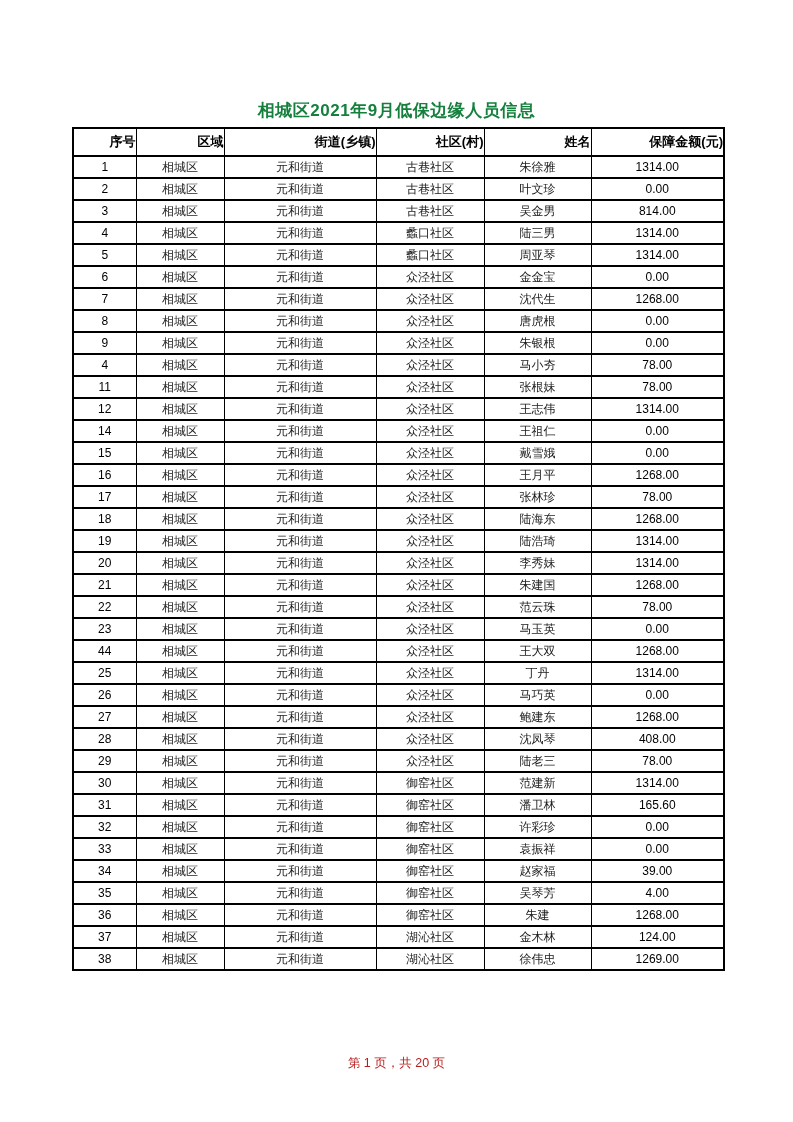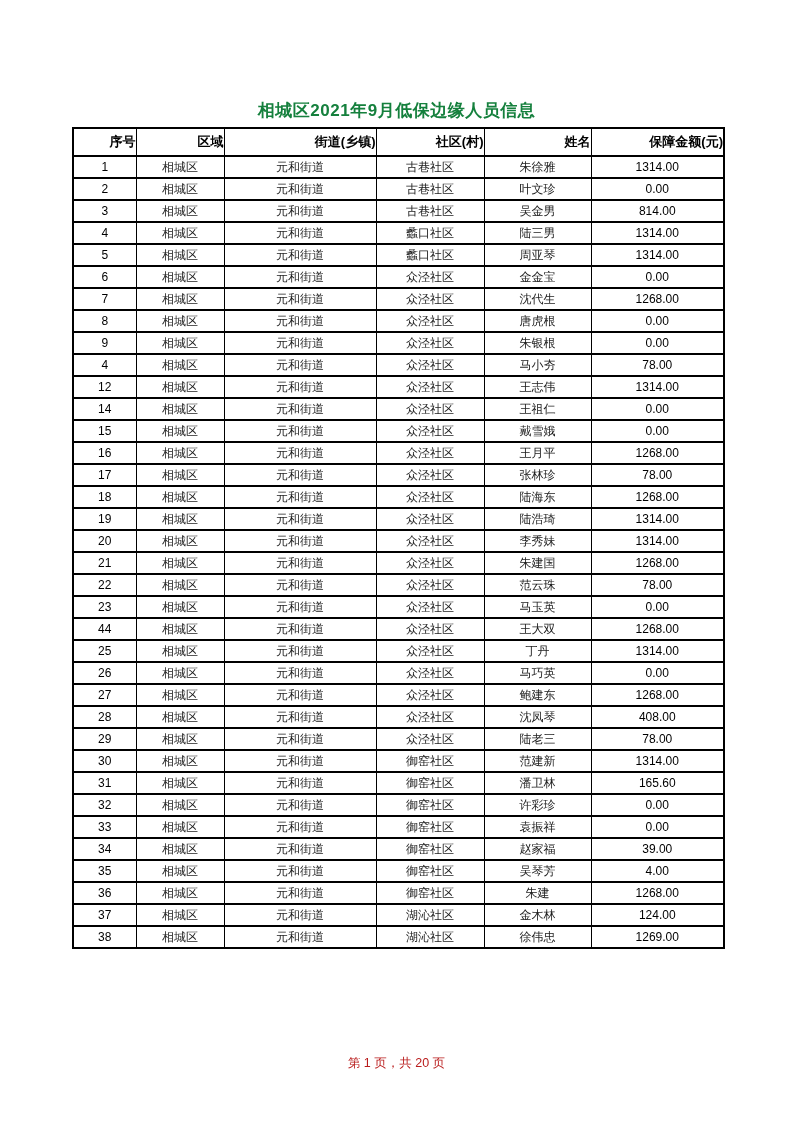--- a/index.html
+++ b/index.html
@@ -183,20 +183,28 @@
           </tr>
           <tr>
             <td class="num">4</td>
             <td>相城区</td>
             <td>元和街道</td>
             <td>众泾社区</td>
             <td>马小夯</td>
             <td class="num">78.00</td>
           </tr>
           <tr>
+            <td class="num">11</td>
+            <td>相城区</td>
+            <td>元和街道</td>
+            <td>众泾社区</td>
+            <td>张根妹</td>
+            <td class="num">78.00</td>
+          </tr>
+          <tr>
             <td class="num">12</td>
             <td>相城区</td>
             <td>元和街道</td>
             <td>众泾社区</td>
             <td>王志伟</td>
             <td class="num">1314.00</td>
           </tr>
           <tr>
             <td class="num">14</td>
             <td>相城区</td>

